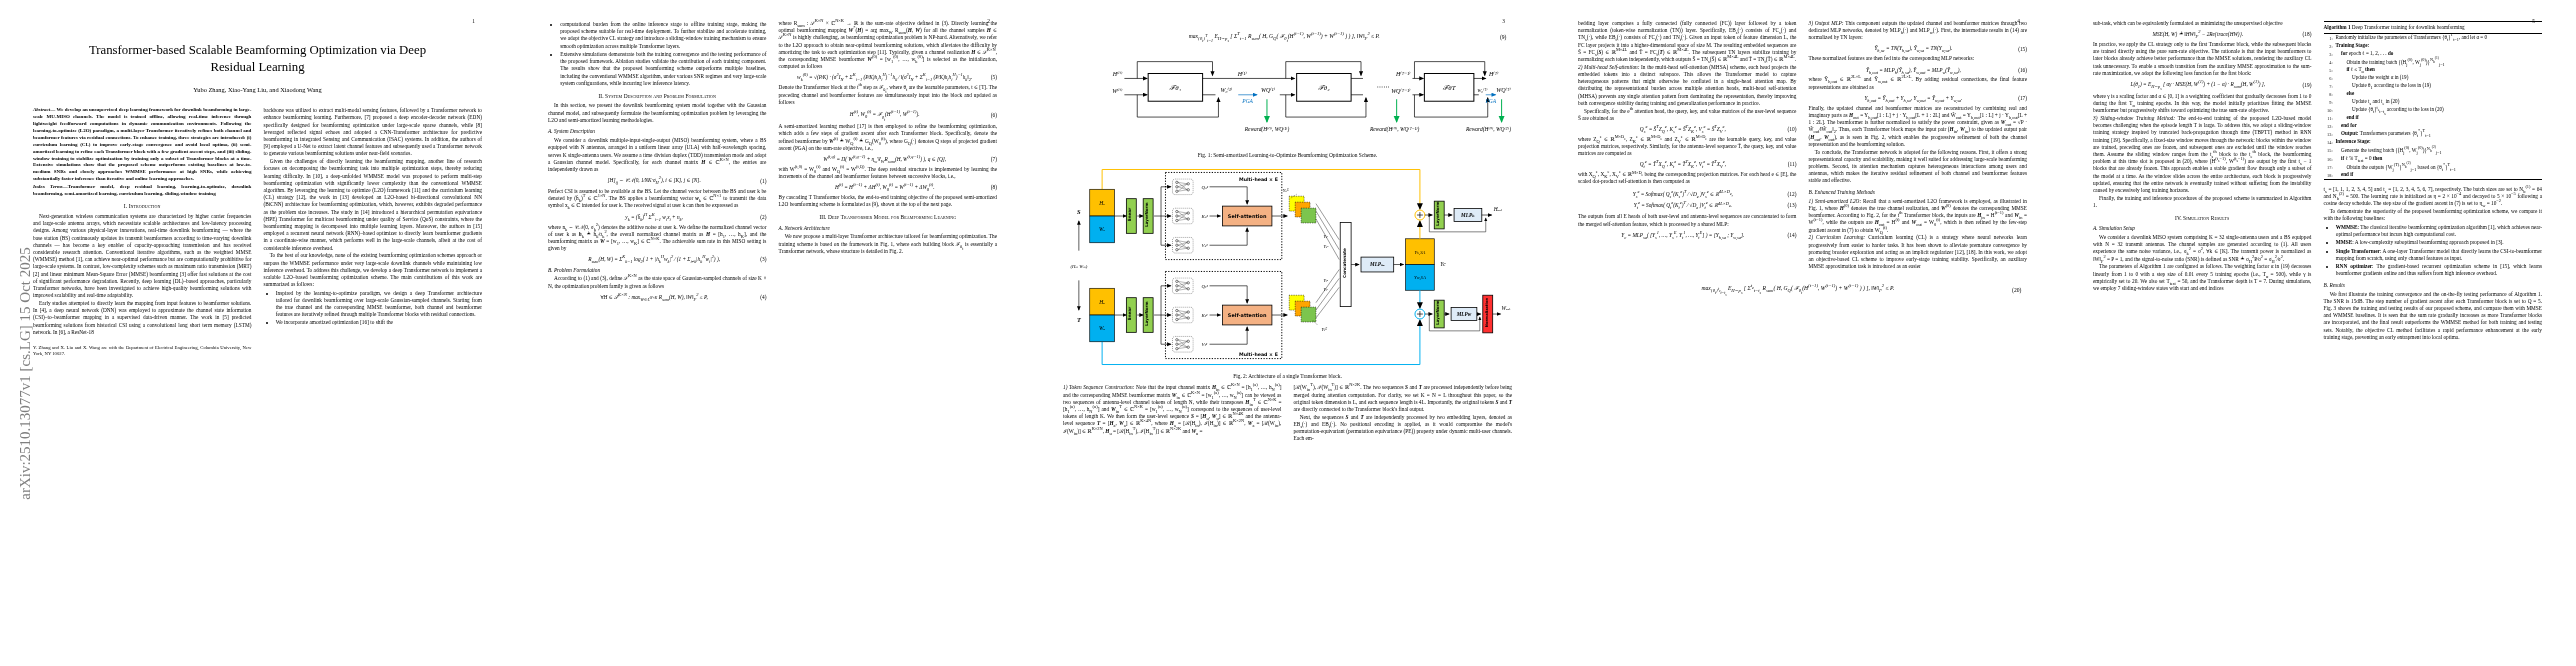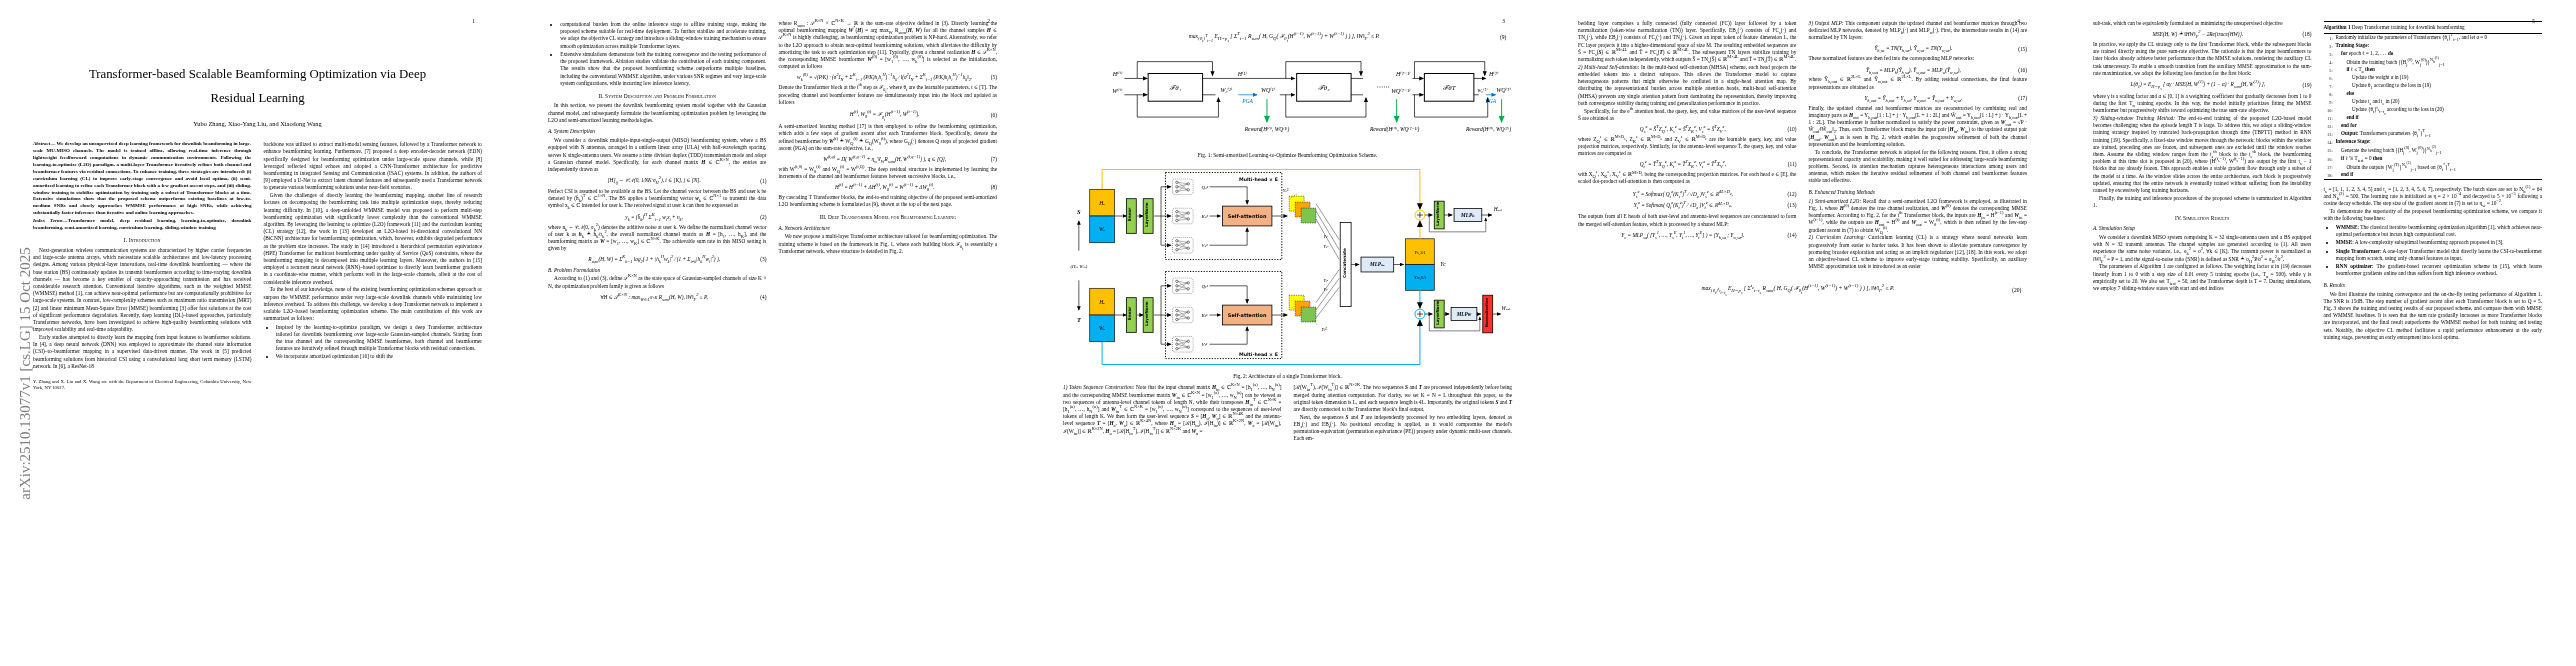--- a/index.html
+++ b/index.html
@@ -1,20 +1,20 @@
 <!DOCTYPE html>
 <html style="font-size:9px"><head>
 <meta charset="utf-8">
 <style>
   html,body{margin:0;padding:0;background:#ffffff;}
   body{width:2576px;height:667px;overflow:hidden;font-family:"Liberation Serif","DejaVu Serif",serif;color:#000;}
   #paper-row{display:flex;flex-direction:row;width:2576px;height:667px;}
   .sheet{width:515px;height:667px;box-sizing:border-box;padding:16.7px 33px 0 33px;position:relative;overflow:hidden;background:#fff;flex:0 0 515px;}
   .pageno{position:absolute;top:18px;right:40px;font-size:5.3px;}
-  .title{margin-top:45px;text-align:center;font-size:12.8px;line-height:24px;padding:0 39px;}
+  .title{margin-top:25px;text-align:center;font-size:12.8px;line-height:17px;padding:0 39px;}
   .authors{margin-top:10px;text-align:center;font-size:6.4px;}
   .cols{display:flex;flex-direction:row;gap:12.2px;margin-top:14.5px;}
   .sheet .cols.tight{margin-top:3.3px;}
   .col{flex:1 1 0;min-width:0;}
   p.bp{font-size:5.3px;line-height:7.2px;text-align:justify;margin:0 0 0.6px 0;text-indent:6.1px;}
   p.bp.noind{text-indent:0;}
   p.bp.bold{font-weight:bold;font-size:5px;line-height:6.9px;}
   .sec{font-size:5.4px;text-align:center;margin:5.6px 3.3px 3.9px 3.3px;font-variant:small-caps;letter-spacing:0.1px;}
   .sub{font-size:5.3px;font-style:italic;margin:4.4px 0 2.8px 0;}
   .eq{display:flex;align-items:center;font-size:5.3px;font-style:italic;margin:3.9px 0;}

